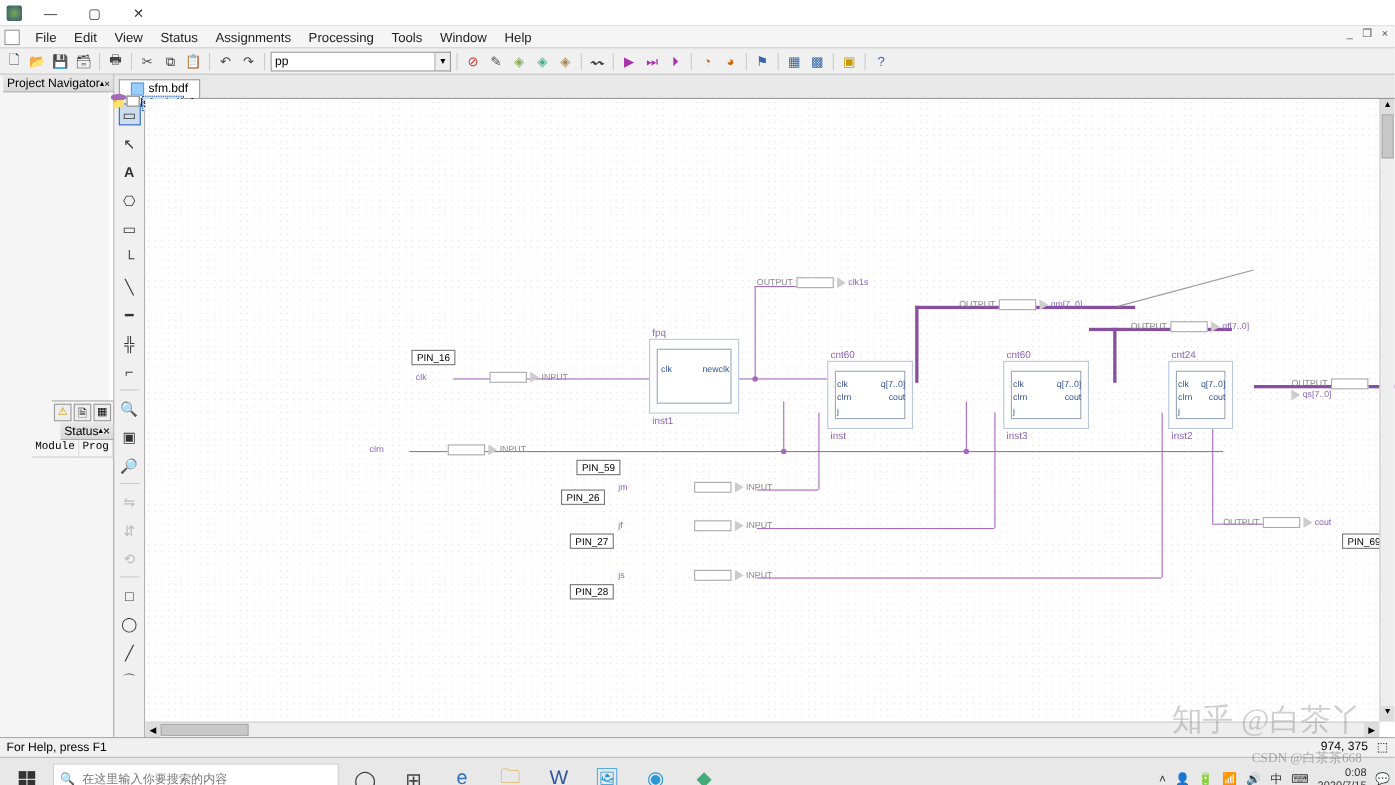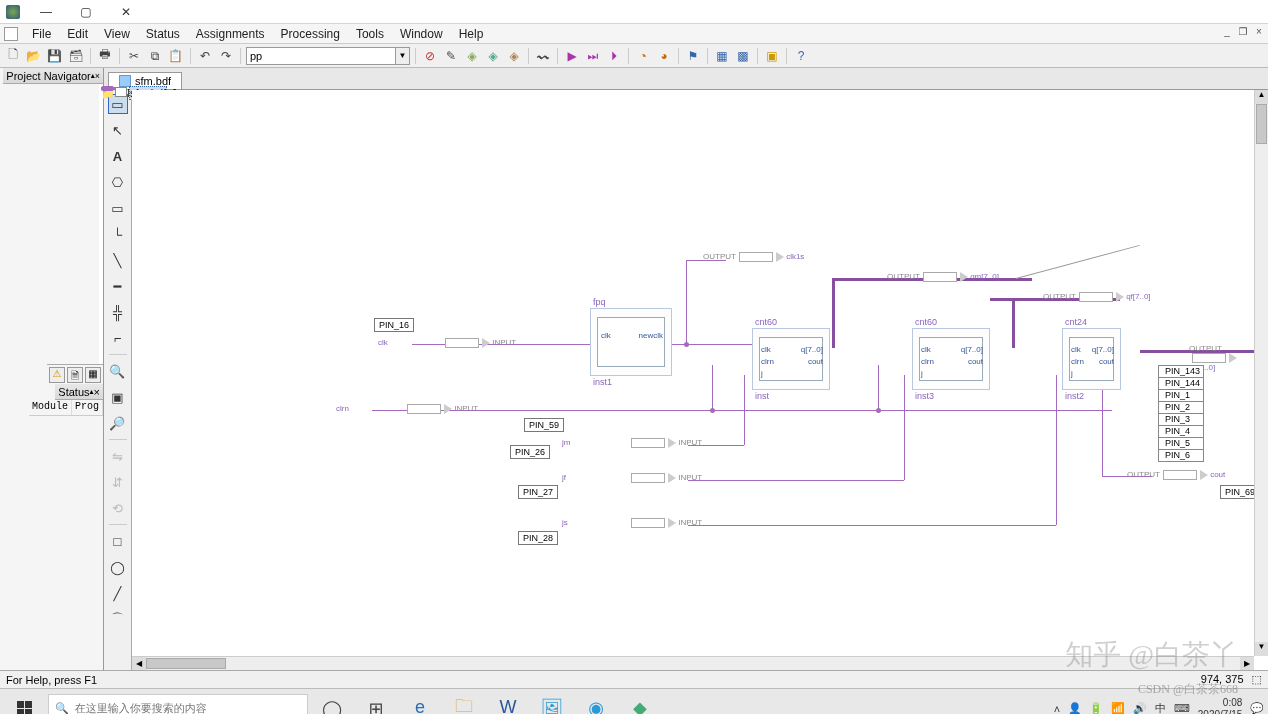--- a/index.html
+++ b/index.html
@@ -58,21 +58,21 @@
 .hscroll .thumb { position:absolute; left:14px; top:1px; bottom:1px; width:80px; background:#c8c8c8; border:1px solid #aaa; }
 .hscroll .arr { position:absolute; top:0; bottom:0; width:14px; text-align:center; font-size:8px; line-height:14px; background:#ddd; }
 
 
 .pinbox { position: absolute; background: #fff; border: 1px solid #777; font-size: 9px; padding: 1px 4px; font-family: Arial; }
 .blk { position: absolute; background: #fcfdfc; border: 1px solid #b8c8e0; text-decoration: underline; }
 .blk .inner { position: absolute; inset: 8px 6px 8px 6px; background: #fff; border: 1px solid #9ab; }
 .blk .title { position: absolute; top: -12px; left: 2px; font-size: 9px; color: #86b; }
 .blk .inst { position: absolute; bottom: -12px; left: 2px; font-size: 9px; color: #86b; }
 .blk .port { position: absolute; font-size: 8px; color: #359; }
-.outsym { position: absolute; font-size: 8px; color: #888; margin-left: 15px; }
+.outsym { position: absolute; font-size: 8px; color: #888; }
 .outsym .pad { display:inline-block; width:34px; height:10px; border:1px solid #aaa; background:#fff; vertical-align:middle; margin:0 3px; }
 .outsym .arrow { display:inline-block; width:0; height:0; border-top:5px solid transparent; border-bottom:5px solid transparent; border-left:8px solid #ccc; vertical-align:middle; }
 .insym { position: absolute; font-size: 8px; color: #888; }
 .insym .pad { display:inline-block; width:34px; height:10px; border:1px solid #aaa; background:#fff; vertical-align:middle; margin:0 3px; }
 .insym .arrow { display:inline-block; width:0; height:0; border-top:5px solid transparent; border-bottom:5px solid transparent; border-left:8px solid #ccc; vertical-align:middle; }
 .lbl { position: absolute; font-size: 8px; color: #86b; }
 .wire { position: absolute; background: #a569bd; }
 .wire.h { height: 1px; }
 .wire.v { width: 1px; }
 .wire.thick { background: #884ea0; height:3px; }
@@ -326,30 +326,20 @@
             <span class="inst">inst2</span>
           </div>
 
           <div class="pinbox" style="left:242px;top:228px">PIN_16</div>
           <div class="pinbox" style="left:392px;top:328px">PIN_59</div>
           <div class="pinbox" style="left:378px;top:355px">PIN_26</div>
           <div class="pinbox" style="left:386px;top:395px">PIN_27</div>
           <div class="pinbox" style="left:386px;top:441px">PIN_28</div>
           <div class="pinbox" style="left:1088px;top:395px">PIN_69</div>
 
-          <div class="pinlist" style="left:1026px;top:275px;width:46px">
-            <div>PIN_143</div>
-              <div>PIN_144</div>
-              <div>PIN_1</div>
-              <div>PIN_2</div>
-              <div>PIN_3</div>
-              <div>PIN_4</div>
-              <div>PIN_5</div>
-              <div>PIN_6</div>
-          </div>
 
         </div>
         <div class="vscroll">
           <div class="arr" style="top:0">▲</div>
           <div class="thumb"></div>
           <div class="arr" style="bottom:0">▼</div>
         </div>
         <div class="hscroll">
           <div class="arr" style="left:0">◀</div>
           <div class="thumb"></div>

